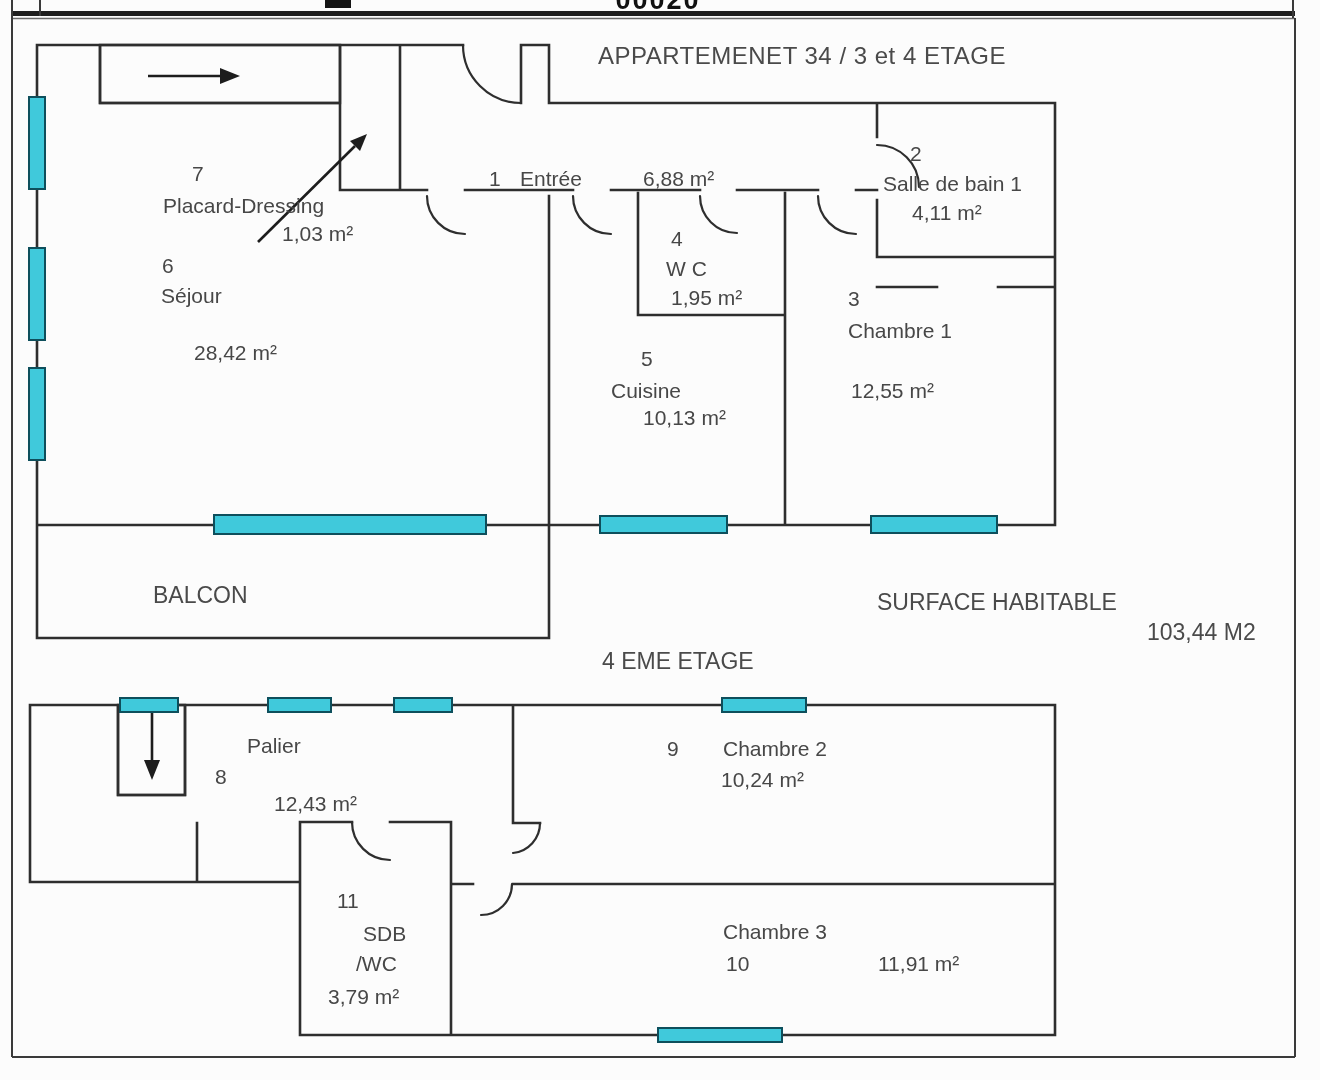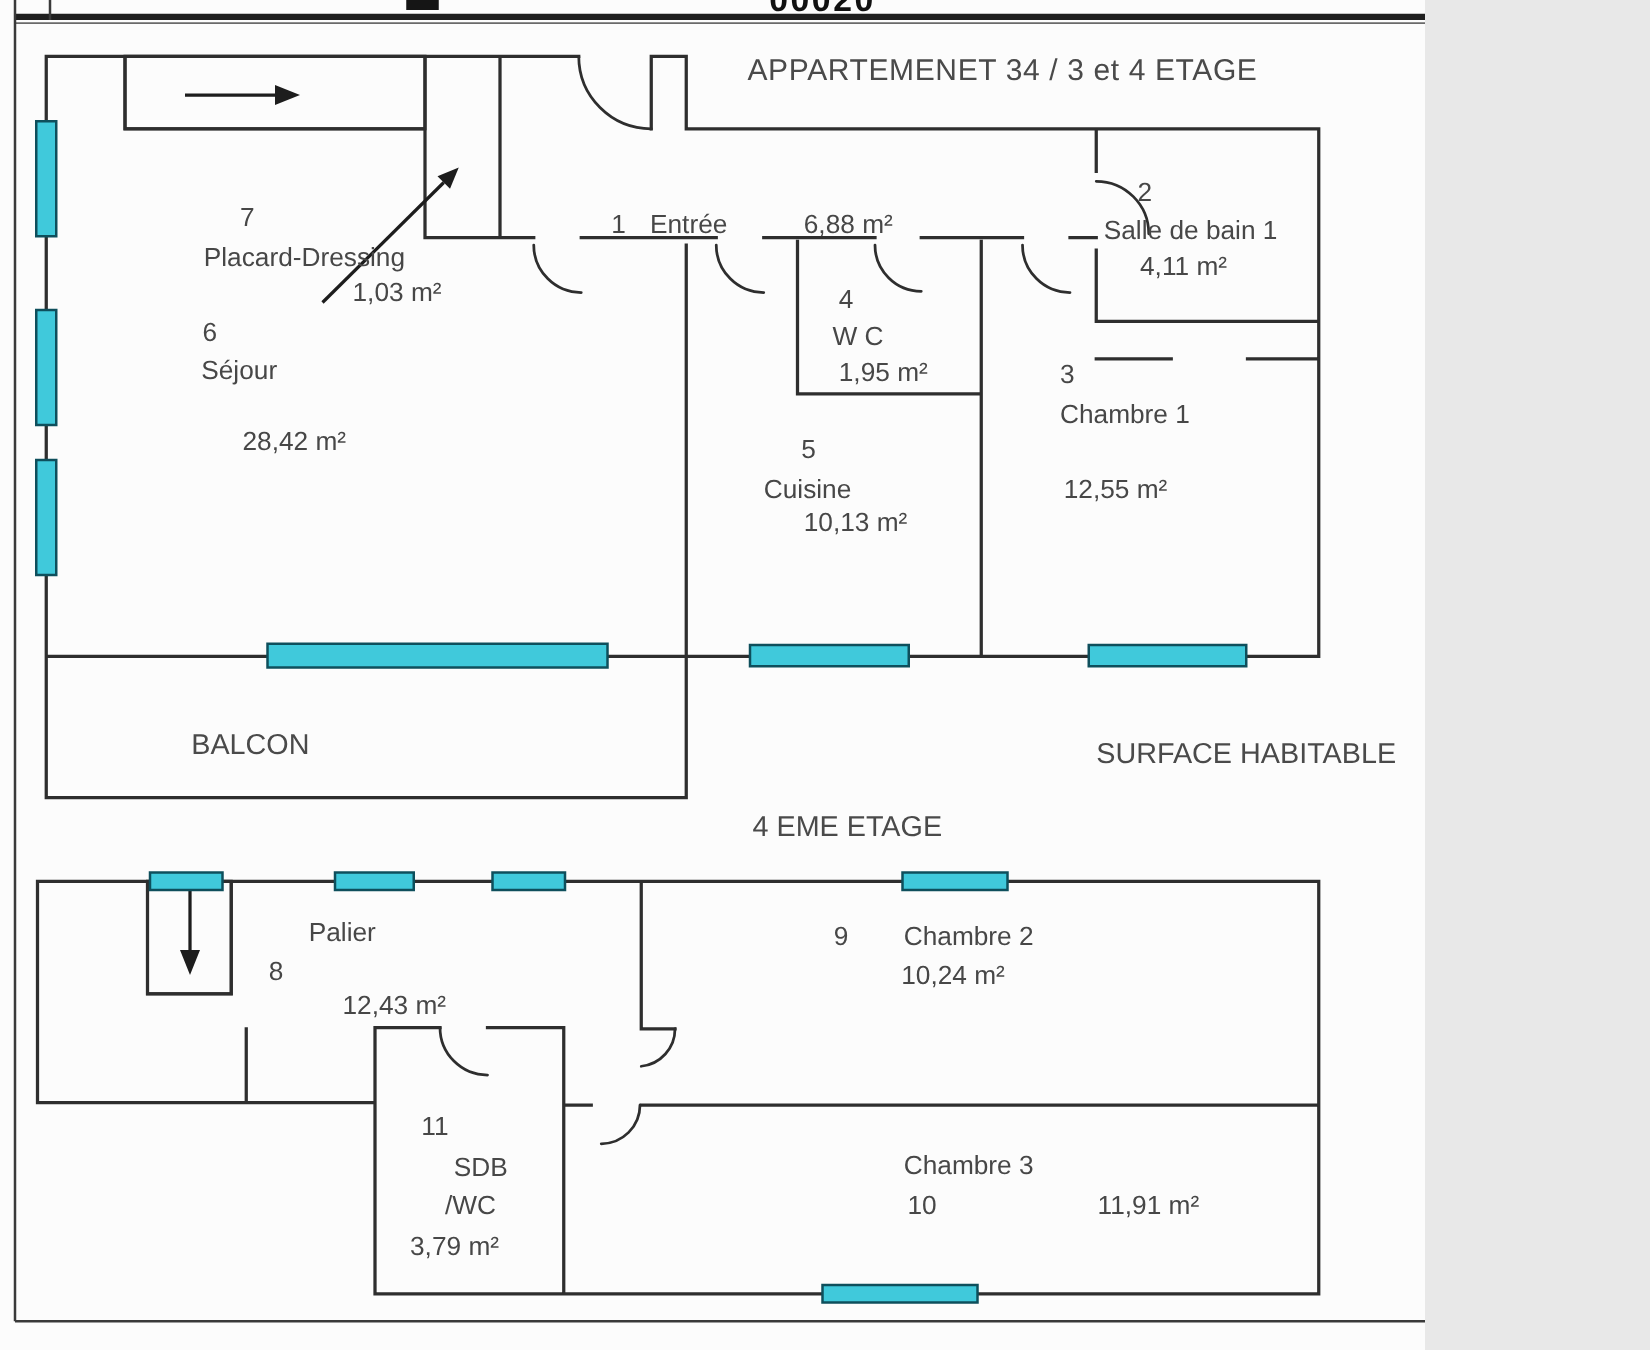--- a/index.html
+++ b/index.html
@@ -1,16 +1,16 @@
 <!DOCTYPE html>
 <html><head>
 <meta charset="utf-8">
 <style>
   html,body{margin:0;padding:0;background:#e8e8e8;}
-  .page{position:relative;width:1140px;height:1080px;background:#fcfcfc;overflow:hidden;
+  .page{position:relative;width:1320px;height:1080px;background:#fcfcfc;overflow:hidden;
         font-family:"Liberation Sans", sans-serif;}
   svg{display:block;}
   .wall{fill:none;stroke:#2e2e2e;stroke-width:2.6;stroke-linecap:square;}
   .door{fill:none;stroke:#2e2e2e;stroke-width:2.2;stroke-linecap:round;}
   .frame{fill:none;stroke:#3a3a3a;stroke-width:2;}
   .thinline{fill:none;stroke:#6a6a6a;stroke-width:1.4;}
   .hatchline{stroke:#3c3c3c;stroke-width:1.3;}
   .stairbox{fill:none;stroke:#2e2e2e;stroke-width:2.4;}
   .win{stroke:#0e4f5c;stroke-width:2;}
   .arrow{stroke:#1d1d1d;stroke-width:2.6;fill:none;}

